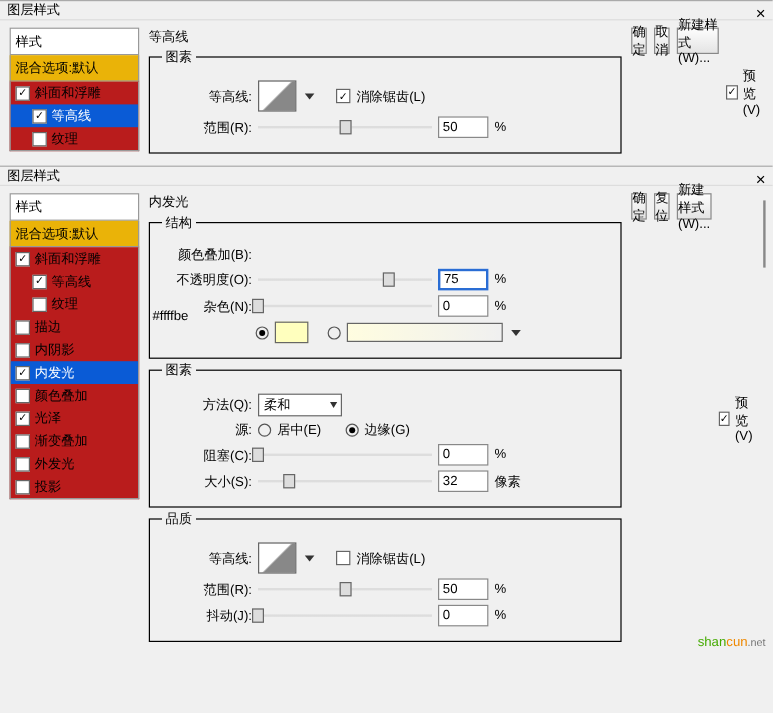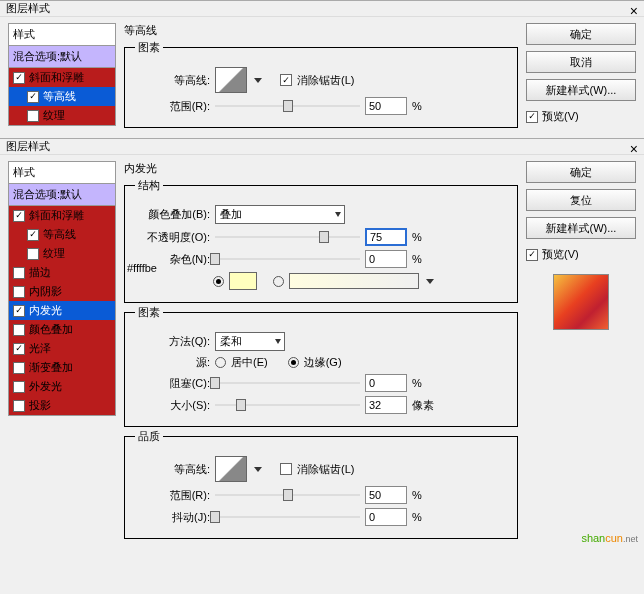--- a/index.html
+++ b/index.html
@@ -3,40 +3,40 @@
 <meta charset="utf-8">
 <style>
 *{box-sizing:border-box;margin:0;padding:0;font-family:"Microsoft YaHei",SimSun,sans-serif;font-size:11px}
 body{background:#f0f0f0;width:644px}
 .dlg{background:#f0f0f0;border-top:1px solid #aaa;position:relative}
 .titlebar{display:flex;align-items:center;padding:3px 6px;height:16px;border-bottom:1px solid #ddd}
 .closebtn{position:absolute;right:6px;top:2px;font-size:14px;cursor:pointer}
 .dlgbody{display:flex;padding:6px 8px 10px 8px;gap:8px}
 .leftcol{width:108px;flex-shrink:0}
 .stylehdr{background:#fff;border:1px solid #999;padding:3px 4px;margin-bottom:0}
-.blendopt{background:#c4b5fd;border:1px solid #999;border-top:none;padding:3px 4px}
+.blendopt{background:#eab308;border:1px solid #999;border-top:none;padding:3px 4px}
 .stylelist{border:1px solid #999;border-top:none;background:#b91c1c}
 .item{display:flex;align-items:center;padding:2px 4px;gap:4px;cursor:pointer}
 .item.sub{padding-left:18px}
 .item.sel{background:#0a5bd6;color:#fff}
 .item.sel .cb{background:#fff}
 .cb{width:12px;height:12px;border:1px solid #666;background:#fff;display:inline-flex;align-items:center;justify-content:center;font-size:9px;line-height:1}
 .cb.chk::before{content:"✓";color:#000}
 .midcol{flex:1}
 .grptitle{font-size:11px;margin-bottom:2px}
 .fieldset{border:1px solid #000000;margin-top:2px;padding:8px 10px}
 .fieldset>legend{padding:0 3px;font-size:11px}
 .row{display:flex;align-items:center;margin:4px 0;gap:5px}
 .lbl{width:75px;text-align:right}
 .contour{width:32px;height:26px;border:1px solid #666;background:linear-gradient(135deg,#fff 48%,#888 52%);cursor:pointer}
 .tri{width:0;height:0;border-left:4px solid transparent;border-right:4px solid transparent;border-top:5px solid #333;margin-left:2px}
 .slider{flex:1;height:16px;position:relative;background:linear-gradient(#ddd,#ddd) center/100% 2px no-repeat;max-width:145px}
 .slider .th{position:absolute;width:10px;height:12px;background:#ddd;border:1px solid #666;top:2px;transform:translateX(-50%)}
 .numinp{width:42px;height:18px;border:1px solid #888;background:#fff;padding:0 3px;text-align:left}
-.rightcol{width:110px;flex-shrink:0;display:flex;flex-direction:column;gap:6px;align-items:stretch}
+.rightcol{width:110px;flex-shrink:0;display:flex;flex-direction:row;gap:6px;align-items:stretch}
 .btn{height:22px;border:1px solid #888;background:linear-gradient(#fdfdfd,#e4e4e4);cursor:pointer;display:flex;align-items:center;justify-content:center}
 .prevrow{display:flex;align-items:center;gap:4px;justify-content:flex-start;margin-top:2px}
 .preview{width:56px;height:56px;border:1px solid #888;margin:6px auto 0;background:linear-gradient(135deg,#f5c040 0%,#e84020 45%,#c02030 70%,#f06030 100%)}
 .sel2{border:1px solid #666;background:#fff;height:19px;padding:0 16px 0 4px;position:relative;min-width:70px;display:inline-flex;align-items:center}
 .sel2::after{content:"";position:absolute;right:3px;top:6px;border-left:3px solid transparent;border-right:3px solid transparent;border-top:5px solid #333}
 .colorsw{width:28px;height:18px;border:1px solid #666;display:inline-block}
 .radio{width:11px;height:11px;border:1px solid #555;border-radius:50%;display:inline-flex;align-items:center;justify-content:center}
 .radio.on::before{content:"";width:5px;height:5px;background:#000;border-radius:50%}
 .grad{width:130px;height:16px;border:1px solid #666;background:linear-gradient(90deg,#fffde0,rgba(255,253,224,0));position:relative}
 .grad::before{content:"";position:absolute;inset:0;background:repeating-conic-gradient(#ccc 0 25%,#fff 0 50%) 0 0/10px 10px;z-index:-1}
@@ -162,23 +162,20 @@
           </div>
         </div>
     </div>
     <div class="midcol" style="position:relative">
       <div class="grptitle">内发光</div>
 
       <fieldset class="fieldset">
         <legend>结构</legend>
         <div class="row">
           <span class="lbl">颜色叠加(B):</span>
-          <span class="sel2" style="min-width:130px">
-              <span>叠加</span>
-            </span>
         </div>
         <div class="row">
           <span class="lbl">不透明度(O):</span>
           <span class="slider">
               <span class="th" style="left:75%"></span>
             </span>
           <input class="numinp" style="border: 2px solid rgb(42, 109, 212);" value="75">
           <span>%</span>
         </div>
         <div class="row">

